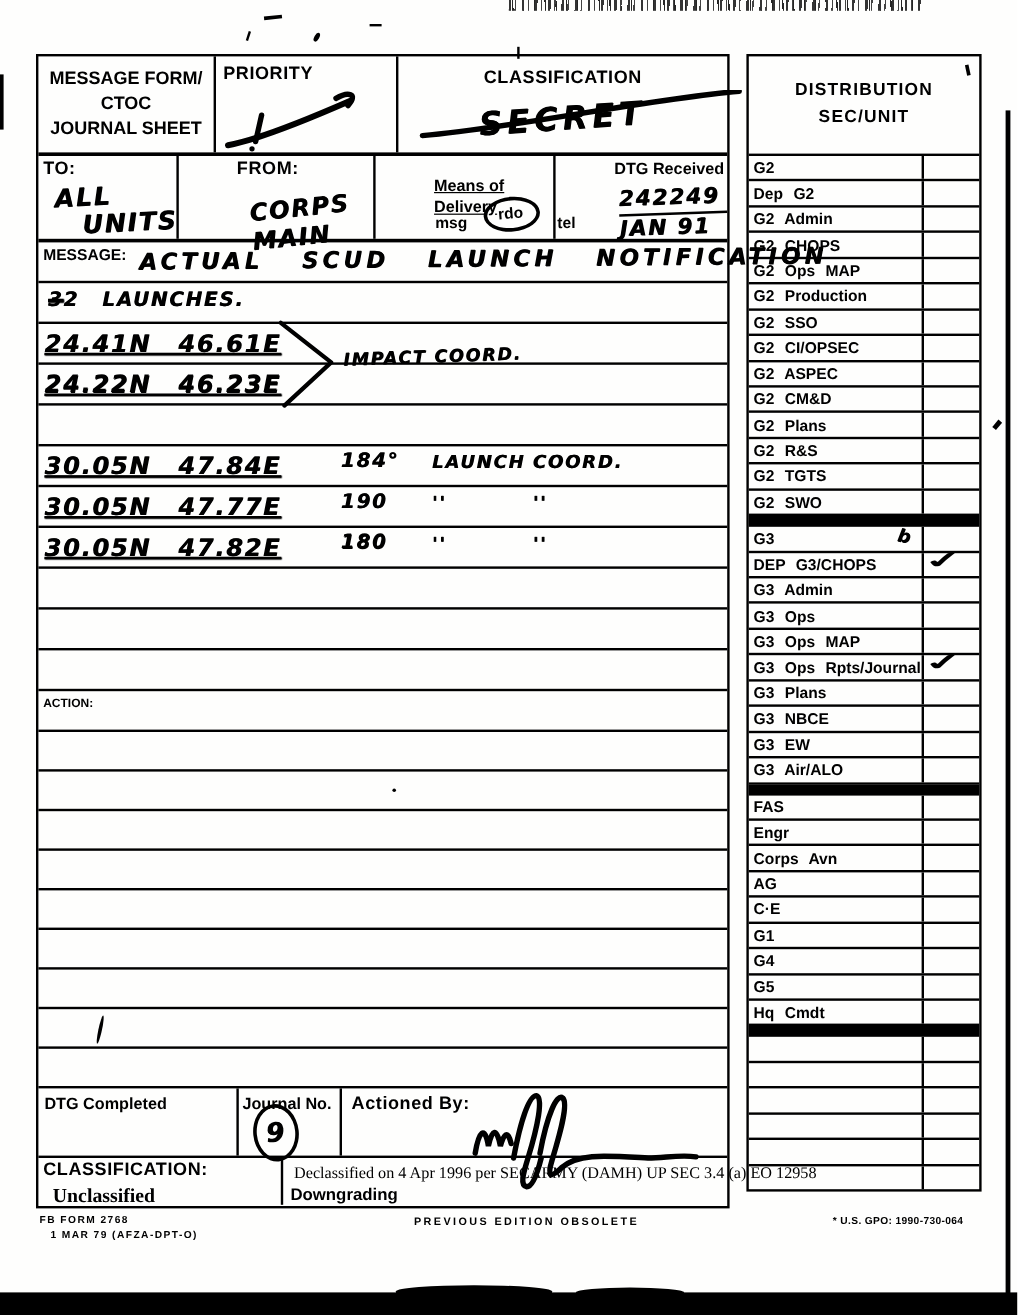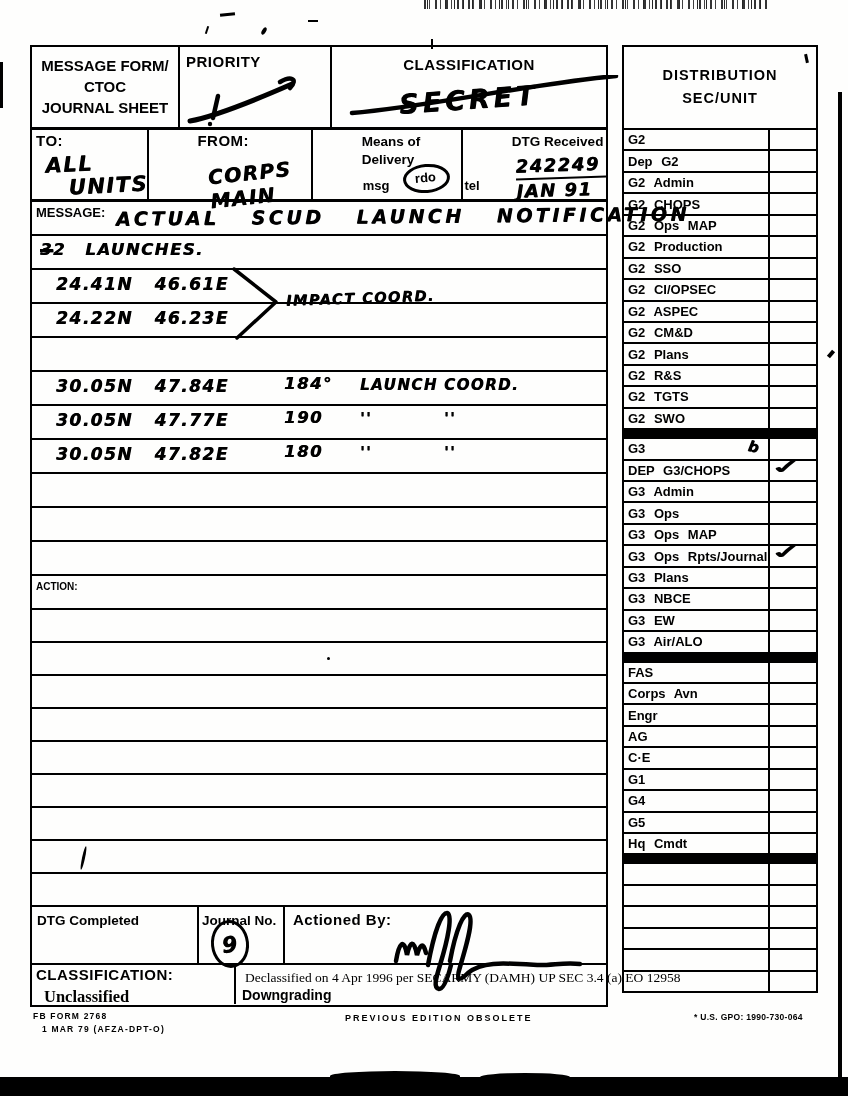--- a/index.html
+++ b/index.html
@@ -32,21 +32,21 @@
   .hdr-row { display:flex; height:83px; border-bottom:3px solid #000; }
   .title-cell { width:148px; border-right:2.5px solid #000; text-align:center; padding-top:8px;
     font-weight:bold; font-size:15px; line-height:1.4; }
   .priority-cell { width:152px; border-right:2.5px solid #000; position:relative; padding:6px 0 0 6px; }
   .class-cell { flex:1; position:relative; text-align:center; padding-top:9px; }
   .lbl { font-weight:bold; font-size:15px; letter-spacing:.5px; }
   .lbl-sm { font-weight:bold; font-size:13.5px; }
   .route-row { display:flex; height:72px; border-bottom:3px solid #000;gap:44px; }
   .to-cell { width:150px; border-right:2.5px solid #000; padding:2px 0 0 4px; }
   .from-cell { width:166px; border-right:2.5px solid #000; padding:2px 0 0 4px; }
-  .deliv-cell { width:147px; border-right:2.5px solid #000; padding:2px 0 0 5px; position:relative; }
+  .deliv-cell { width:147px; border-right:2.5px solid #000; padding:16px 0 0 5px; position:relative;text-decoration:underline; }
   .dtgr-cell { flex:1; padding:2px 0 0 5px; position:relative; }
   
   .hw {
     font-family:"DejaVu Sans", sans-serif; font-style:italic; font-weight:bold;
     letter-spacing:1.5px; text-shadow:.5px .4px 0 #000;
   }
   .to-val { font-size:21px; transform:rotate(-3deg); margin:2px 0 0 10px; line-height:1.1; }
   .to-val .l2 { margin-left:22px; }
   .from-val { font-size:20px; transform:rotate(-6deg); margin:10px 0 0 12px; }
   .dtg-val { font-size:18px; transform:rotate(-2deg); margin:4px 0 0 4px; line-height:1.25; }
@@ -56,21 +56,21 @@
   .pri-svg { position:absolute; left:2px; top:22px; }
   .deliv-opts { position:absolute; left:6px; bottom:6px; width:138px; display:flex; align-items:flex-end; gap:14px; font-size:13px; font-weight:bold; }
   .circled { border:3px solid #000; border-radius:50%; padding:3px 11px 5px 9px; transform:rotate(-5deg); display:inline-block; }
   
   .msg-area { position:relative; }
   .mrow { position:relative; height:34px; border-bottom:2px solid #000; }
   .mrow.thin { height:33px; }
   .msg-lbl { position:absolute; left:4px; top:3px; font-weight:bold; font-size:13px; }
   .msg-title { position:absolute; left:84px; top:3px; font-size:19px; letter-spacing:3.5px; word-spacing:22px; white-space:nowrap; transform:rotate(-.5deg); }
   .hw-line { position:absolute; left:8px; top:4px; font-size:16.5px; word-spacing:12px; white-space:nowrap; }
-  .coord { position:absolute; left:24px; top:4px; font-size:17px; word-spacing:14px; white-space:nowrap; }
+  .coord { position:absolute; left:5px; top:4px; font-size:20px; word-spacing:14px; white-space:nowrap;text-decoration:underline; }
   .bearing { position:absolute; left:252px; top:2px; font-size:16.5px; }
   .note1 { position:absolute; left:328px; top:4px; font-size:15px; }
   .note2 { position:absolute; left:412px; top:4px; font-size:15px; }
   .brace-svg { position:absolute; left:200px; top:64px; }
   .impact-note { position:absolute; left:254px; top:88px; font-size:14.5px; transform:rotate(-2deg); white-space:nowrap; }
   .action-lbl { position:absolute; left:4px; top:5px; font-weight:bold; font-size:10px; }
   s { text-decoration-thickness:2.5px; }
   
   .dtgc-row { display:flex; height:58px; border-bottom:2.5px solid #000; }
   .dtgc-cell { width:167px; border-right:2.5px solid #000; padding:4px 0 0 5px; }
@@ -375,25 +375,25 @@
         <div class="dist-row">
           <div class="dist-label">G3 Air/ALO</div>
           <div class="dist-check"></div>
         </div>
         <div class="dist-bar"></div>
         <div class="dist-row">
           <div class="dist-label">FAS</div>
           <div class="dist-check"></div>
         </div>
         <div class="dist-row">
+          <div class="dist-label">Engr</div>
+          <div class="dist-check"></div>
+        </div>
+        <div class="dist-row">
           <div class="dist-label">Corps Avn</div>
-          <div class="dist-check"></div>
-        </div>
-        <div class="dist-row">
-          <div class="dist-label">Engr</div>
           <div class="dist-check"></div>
         </div>
         <div class="dist-row">
           <div class="dist-label">AG</div>
           <div class="dist-check"></div>
         </div>
         <div class="dist-row">
           <div class="dist-label">C·E</div>
           <div class="dist-check"></div>
         </div>

